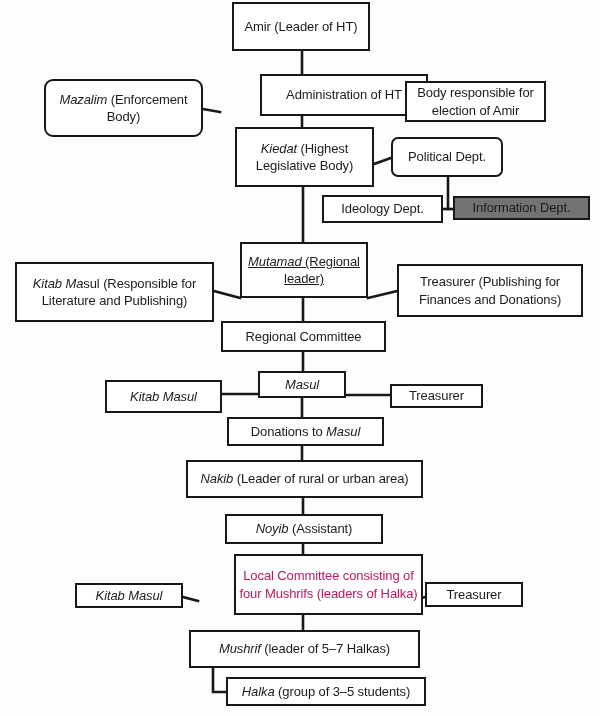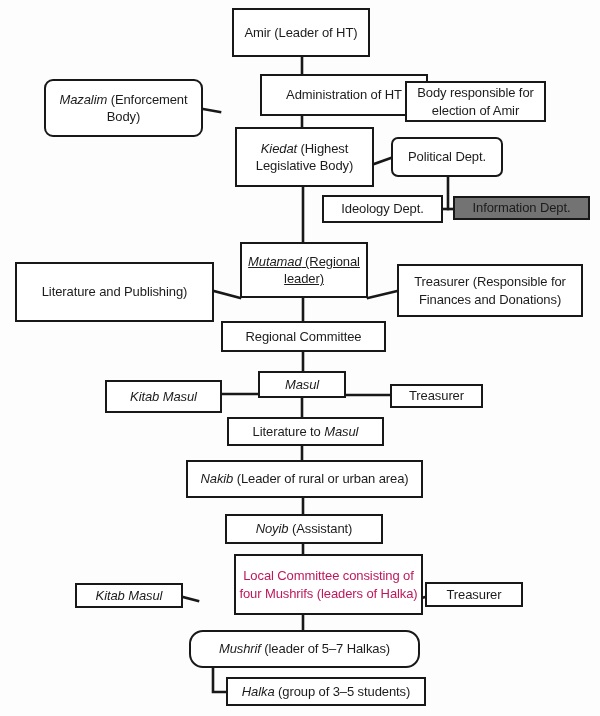--- a/index.html
+++ b/index.html
@@ -66,21 +66,21 @@
       <polyline points="302,398 302,417" fill="none" stroke="#181818" stroke-width="2.6" stroke-linecap="square" stroke-linejoin="miter"></polyline>
       <polyline points="302,446 302,460" fill="none" stroke="#181818" stroke-width="2.6" stroke-linecap="square" stroke-linejoin="miter"></polyline>
       <polyline points="303,498 303,514" fill="none" stroke="#181818" stroke-width="2.6" stroke-linecap="square" stroke-linejoin="miter"></polyline>
       <polyline points="303,544 303,554" fill="none" stroke="#181818" stroke-width="2.6" stroke-linecap="square" stroke-linejoin="miter"></polyline>
       <polyline points="183,597 198,601" fill="none" stroke="#181818" stroke-width="2.6" stroke-linecap="square" stroke-linejoin="miter"></polyline>
       <polyline points="410,601 425,597" fill="none" stroke="#181818" stroke-width="2.6" stroke-linecap="square" stroke-linejoin="miter"></polyline>
       <polyline points="303,615 303,630" fill="none" stroke="#181818" stroke-width="2.6" stroke-linecap="square" stroke-linejoin="miter"></polyline>
       <polyline points="213,668 213,692 226,692" fill="none" stroke="#181818" stroke-width="2.6" stroke-linecap="square" stroke-linejoin="miter"></polyline>
     </svg>
   <div id="node-layer">
-      <div class="node" style="left: 232px; top: 8px; width: 138px; height: 49px; background: rgb(255, 255, 255); border-color: rgb(24, 24, 24); color: rgb(28, 28, 28);">
+      <div class="node" style="left: 232px; top: 2px; width: 138px; height: 49px; background: rgb(255, 255, 255); border-color: rgb(24, 24, 24); color: rgb(28, 28, 28);">
         <div class="node-line"><span class="seg">Amir (Leader of HT)</span></div>
       </div>
       <div class="node" style="left: 219px; top: 74px; width: 168px; height: 42px; background: rgb(255, 255, 255); border-color: rgb(24, 24, 24); color: rgb(28, 28, 28); margin-left: 41px;">
         <div class="node-line"><span class="seg">Administration of HT</span></div>
       </div>
       <div class="node" style="left: 44px; top: 79px; width: 159px; height: 58px; background: rgb(255, 255, 255); border-color: rgb(24, 24, 24); color: rgb(28, 28, 28); border-radius: 9px;">
         <div class="node-line"><span class="seg-italic">Mazalim</span><span class="seg"> (Enforcement</span></div>
         <div class="node-line"><span class="seg">Body)</span></div>
       </div>
       <div class="node" style="left: 405px; top: 81px; width: 141px; height: 41px; background: rgb(255, 255, 255); border-color: rgb(24, 24, 24); color: rgb(28, 28, 28);">
@@ -98,57 +98,58 @@
         <div class="node-line"><span class="seg">Ideology Dept.</span></div>
       </div>
       <div class="node" style="left: 453px; top: 196px; width: 137px; height: 24px; background: #737373; border-color: rgb(24, 24, 24); color: rgb(28, 28, 28);">
         <div class="node-line"><span class="seg">Information Dept.</span></div>
       </div>
       <div class="node" style="left: 240px; top: 242px; width: 128px; height: 56px; background: rgb(255, 255, 255); border-color: rgb(24, 24, 24); color: rgb(28, 28, 28); text-decoration: underline;">
         <div class="node-line"><span class="seg-italic">Mutamad</span><span class="seg"> (Regional</span></div>
         <div class="node-line"><span class="seg">leader)</span></div>
       </div>
       <div class="node" style="left: 15px; top: 262px; width: 199px; height: 60px; background: rgb(255, 255, 255); border-color: rgb(24, 24, 24); color: rgb(28, 28, 28);">
+        <div class="node-line"><span class="seg-italic">Kitab Ma</span><span class="seg">sul (Responsible  for</span></div>
         <div class="node-line"><span class="seg">Literature and Publishing)</span></div>
       </div>
       <div class="node" style="left: 397px; top: 264px; width: 186px; height: 53px; background: rgb(255, 255, 255); border-color: rgb(24, 24, 24); color: rgb(28, 28, 28);">
-        <div class="node-line"><span class="seg">Treasurer (Responsible for</span></div>
+        <div class="node-line"><span class="seg">Treasurer (Publishing for</span></div>
         <div class="node-line"><span class="seg">Finances and Donations)</span></div>
       </div>
       <div class="node" style="left: 221px; top: 321px; width: 165px; height: 31px; background: rgb(255, 255, 255); border-color: rgb(24, 24, 24); color: rgb(28, 28, 28);">
         <div class="node-line"><span class="seg">Regional Committee</span></div>
       </div>
       <div class="node" style="left: 258px; top: 371px; width: 88px; height: 27px; background: rgb(255, 255, 255); border-color: rgb(24, 24, 24); color: rgb(28, 28, 28);">
         <div class="node-line"><span class="seg-italic">Masul</span></div>
       </div>
       <div class="node" style="left: 105px; top: 380px; width: 117px; height: 33px; background: rgb(255, 255, 255); border-color: rgb(24, 24, 24); color: rgb(28, 28, 28);">
         <div class="node-line"><span class="seg-italic">Kitab Masul</span></div>
       </div>
       <div class="node" style="left: 390px; top: 384px; width: 93px; height: 24px; background: rgb(255, 255, 255); border-color: rgb(24, 24, 24); color: rgb(28, 28, 28);">
         <div class="node-line"><span class="seg">Treasurer</span></div>
       </div>
       <div class="node" style="left: 227px; top: 417px; width: 157px; height: 29px; background: rgb(255, 255, 255); border-color: rgb(24, 24, 24); color: rgb(28, 28, 28);">
-        <div class="node-line"><span class="seg">Literature to </span><span class="seg-italic">Masul</span></div>
+        <div class="node-line"><span class="seg">Donations to </span><span class="seg-italic">Masul</span></div>
       </div>
       <div class="node" style="left: 186px; top: 460px; width: 237px; height: 38px; background: rgb(255, 255, 255); border-color: rgb(24, 24, 24); color: rgb(28, 28, 28);">
         <div class="node-line"><span class="seg-italic">Nakib</span><span class="seg"> (Leader of rural or urban area)</span></div>
       </div>
       <div class="node" style="left: 225px; top: 514px; width: 158px; height: 30px; background: rgb(255, 255, 255); border-color: rgb(24, 24, 24); color: rgb(28, 28, 28);">
         <div class="node-line"><span class="seg-italic">Noyib</span><span class="seg"> (Assistant)</span></div>
       </div>
       <div class="node" style="left: 198px; top: 554px; width: 189px; height: 61px; background: rgb(255, 255, 255); border-color: rgb(24, 24, 24); color: #be185d; margin-left: 36px;">
         <div class="node-line"><span class="seg">Local Committee consisting of</span></div>
         <div class="node-line"><span class="seg">four Mushrifs (leaders of Halka)</span></div>
       </div>
       <div class="node" style="left: 75px; top: 583px; width: 108px; height: 25px; background: rgb(255, 255, 255); border-color: rgb(24, 24, 24); color: rgb(28, 28, 28);">
         <div class="node-line"><span class="seg-italic">Kitab Masul</span></div>
       </div>
       <div class="node" style="left: 425px; top: 582px; width: 98px; height: 25px; background: rgb(255, 255, 255); border-color: rgb(24, 24, 24); color: rgb(28, 28, 28);">
         <div class="node-line"><span class="seg">Treasurer</span></div>
       </div>
-      <div class="node" style="left: 189px; top: 630px; width: 231px; height: 38px; background: rgb(255, 255, 255); border-color: rgb(24, 24, 24); color: rgb(28, 28, 28); border-radius: 14px;">
+      <div class="node" style="left: 189px; top: 630px; width: 231px; height: 38px; background: rgb(255, 255, 255); border-color: rgb(24, 24, 24); color: rgb(28, 28, 28);">
         <div class="node-line"><span class="seg-italic">Mushrif</span><span class="seg"> (leader of 5–7 Halkas)</span></div>
       </div>
       <div class="node" style="left: 226px; top: 677px; width: 200px; height: 29px; background: rgb(255, 255, 255); border-color: rgb(24, 24, 24); color: rgb(28, 28, 28);">
         <div class="node-line"><span class="seg-italic">Halka</span><span class="seg"> (group of 3–5 students)</span></div>
       </div>
     </div>
 </div>
 
 </body></html>

